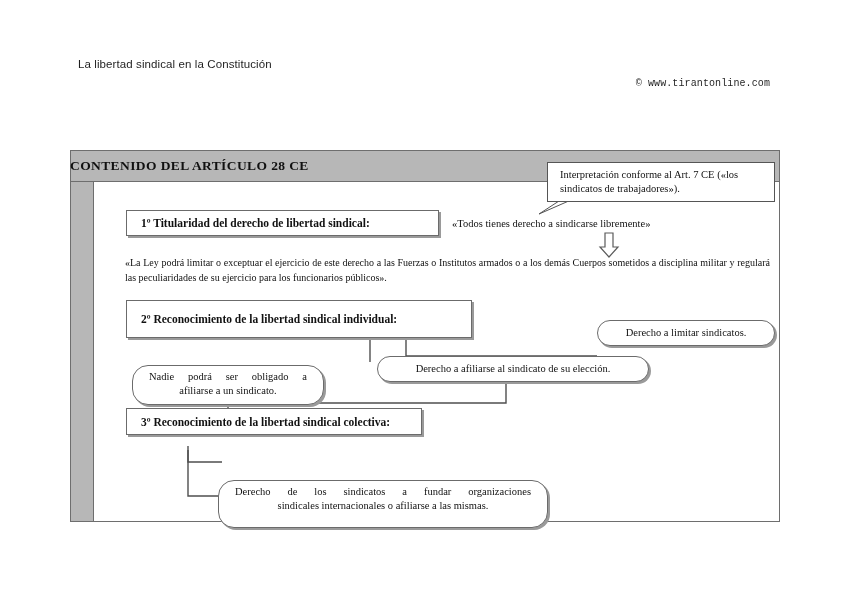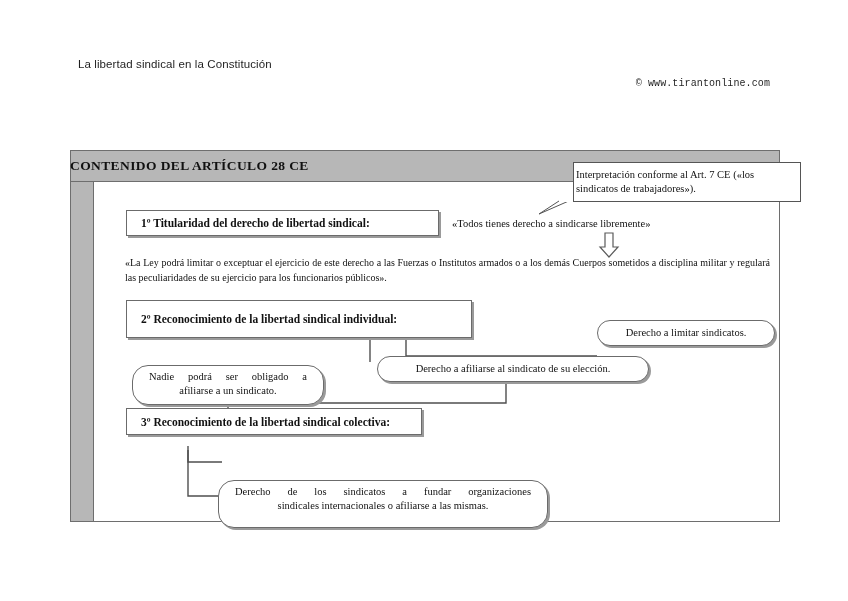--- a/index.html
+++ b/index.html
@@ -103,28 +103,28 @@
     font-weight: bold;
     font-size: 13.5px;
     letter-spacing: 0.4px;
     color: #111;
     white-space: nowrap;
   }
 
   
   .callout {
     position: absolute;
-    left: 503px;
+    left: 477px;
     top: 12px;
     width: 228px;
     min-height: 38px;
     background: #ffffff;
     border: 1px solid #555;
     box-sizing: border-box;
-    padding: 5px 8px 5px 2px;
+    padding: 5px 8px 5px 12px;
     font-family: "Liberation Serif", serif;
     font-size: 10.5px;
     line-height: 1.35;
     color: #111;
     z-index: 6;
   }
   .callout-tail {
     position: absolute;
     left: 467px;
     top: 50px;

